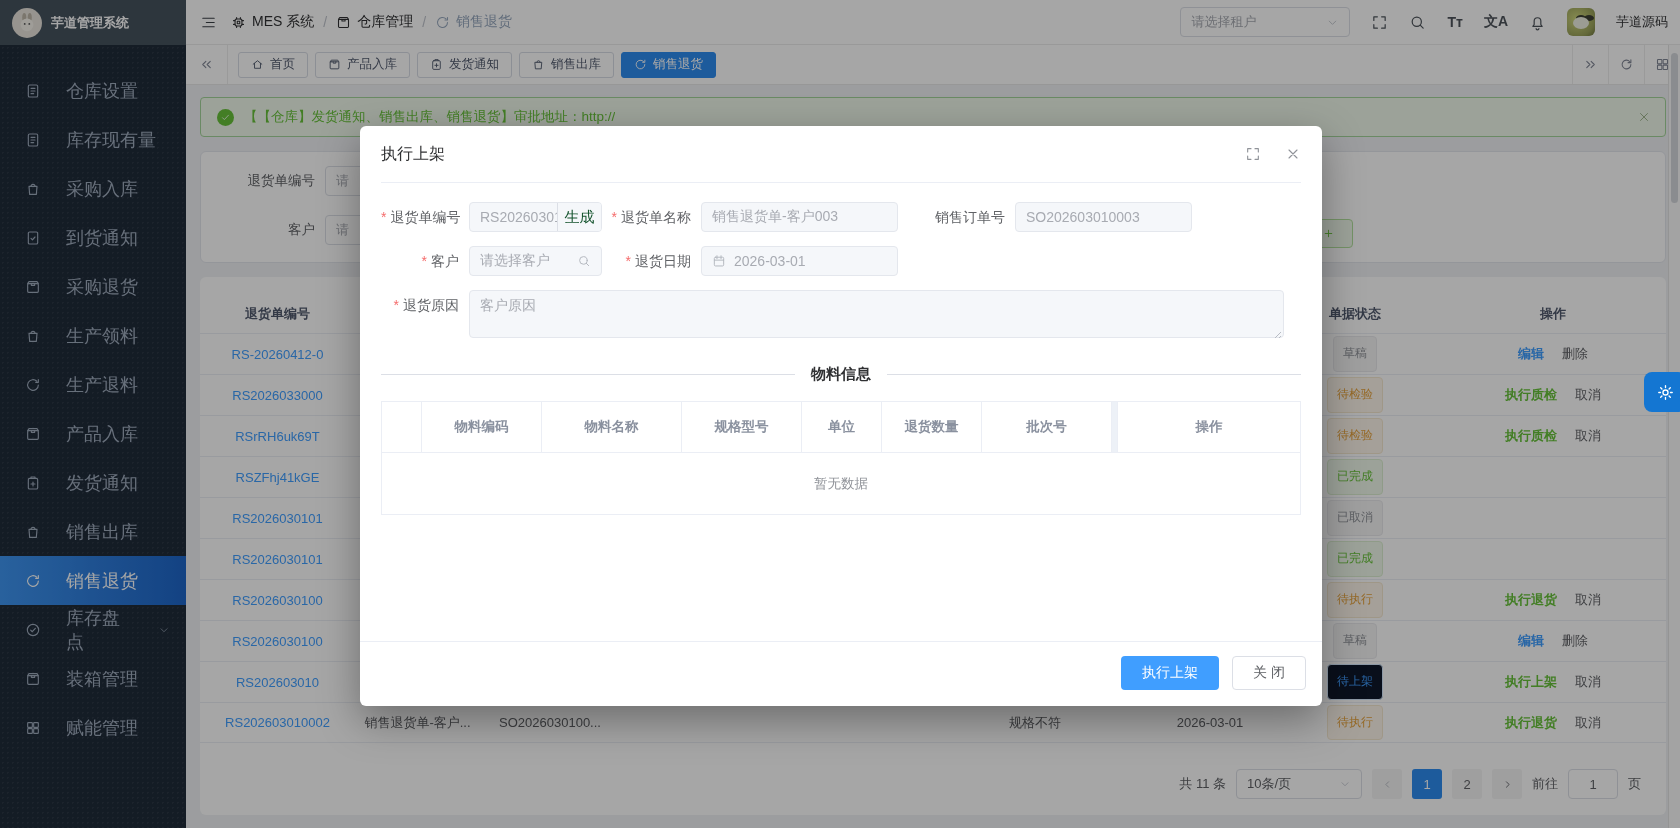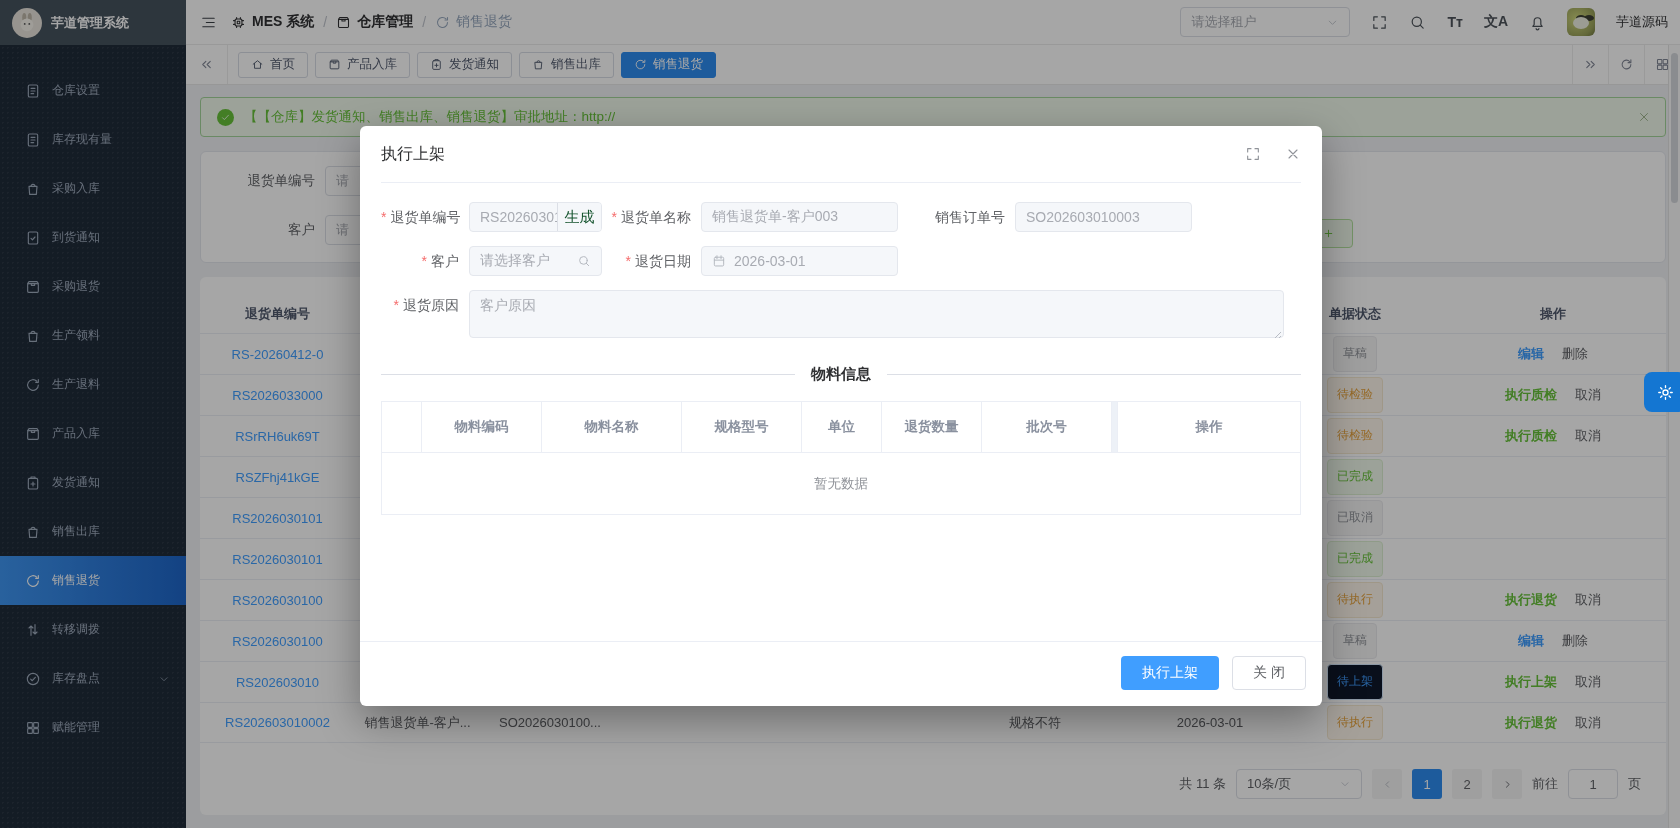--- a/index.html
+++ b/index.html
@@ -8,32 +8,32 @@
     font-family:"Liberation Sans","DejaVu Sans",sans-serif;color:#303133;font-size:14px;}
   svg{width:1em;height:1em;display:block;}
 
   
   .sidebar{position:absolute;left:0;top:0;width:186px;height:828px;background:#202b3a;z-index:10;
     background-image:radial-gradient(rgba(255,255,255,.05) 1px,transparent 1px);background-size:5px 5px;}
   .logo{height:45px;background:#46535f;display:flex;align-items:center;padding:0 12px;gap:9px;}
   .logo-avatar{width:30px;height:30px;border-radius:50%;background:#e8e4dc;display:flex;align-items:center;justify-content:center;color:#8a8378;font-size:18px;overflow:hidden;flex-shrink:0;}
   .logo-title{color:#fff;font-size:13px;font-weight:bold;white-space:nowrap;}
   .menu{padding-top:21px;}
-  .menu-item{height:49px;display:flex;align-items:center;padding:0 16px 0 25px;gap:11px;color:#9facbd;font-size:12px;cursor:pointer;}
+  .menu-item{height:49px;display:flex;align-items:center;padding:0 16px 0 25px;gap:25px;color:#9facbd;font-size:18px;cursor:pointer;}
   .menu-item .mi-icon{font-size:16px;color:#9facbd;}
   .menu-item.active{background:linear-gradient(90deg,#3f96f2,#1e66c9);color:#fff;}
   .menu-item.active .mi-icon{color:#fff;}
   .mi-arrow{margin-left:auto;font-size:12px;color:#8a97a8;}
 
   
   .topbar{position:absolute;left:186px;top:0;right:0;height:45px;background:#fff;display:flex;align-items:center;
     padding:0 12px 0 14px;gap:14px;border-bottom:1px solid #ececec;z-index:5;}
   .tb-burger{font-size:17px;color:#3a3f45;cursor:pointer;}
   .breadcrumb{display:flex;align-items:center;gap:9px;font-size:14px;}
-  .bc-item{display:flex;align-items:center;gap:6px;color:#303133;font-weight:700;}
+  .bc-item{display:flex;align-items:center;gap:6px;color:#303133;font-weight:400;}
   .bc-item .bc-icon{font-size:15px;}
   .bc-item.muted{color:#97a8be;font-weight:400;}
   .bc-sep{color:#c0c4cc;}
   .tb-right{margin-left:auto;display:flex;align-items:center;gap:21px;}
   .tenant-select{width:170px;height:30px;border:1px solid #dcdfe6;border-radius:4px;display:flex;align-items:center;
     justify-content:space-between;padding:0 10px;color:#a8abb2;font-size:13px;background:#fff;cursor:pointer;}
   .tenant-select .sel-arrow{color:#c0c4cc;font-size:13px;}
   .tb-icon{font-size:17px;color:#4e545b;cursor:pointer;}
   .tb-text-icon{font-size:14px;font-weight:600;letter-spacing:0;}
   .avatar{width:28px;height:28px;border-radius:6px;overflow:hidden;background:radial-gradient(circle at 35% 40%,#cfd67e,#9aa25a 70%,#6d7440);position:relative;flex-shrink:0;cursor:pointer;}
@@ -267,38 +267,39 @@
             <svg viewBox="0 0 24 24" fill="none" stroke="currentColor" stroke-width="1.7" stroke-linecap="round" stroke-linejoin="round">
               <path d="M20 12a8 8 0 1 1-2.34-5.66"></path>
               <path d="M20 4v4h-4"></path>
             </svg>
           </span>
           <span class="mi-label">销售退货</span>
         </div>
         <div class="menu-item">
           <span class="mi-icon">
             <svg viewBox="0 0 24 24" fill="none" stroke="currentColor" stroke-width="1.7" stroke-linecap="round" stroke-linejoin="round">
-              <path d="M9 20V6M9 6L6 9M9 6l3 3M15 4v14M15 18l3-3M15 18l-3-3"></path>
-            </svg>
-          </span>
-          <span class="mi-label">转移调拨</span>
-        </div>
-        <div class="menu-item">
-          <span class="mi-icon">
-            <svg viewBox="0 0 24 24" fill="none" stroke="currentColor" stroke-width="1.7" stroke-linecap="round" stroke-linejoin="round">
               <circle cx="12" cy="12" r="8.5"></circle>
               <path d="M8.5 12.2l2.4 2.4 4.6-5.2"></path>
             </svg>
           </span>
           <span class="mi-label">库存盘点</span>
           <span class="mi-arrow">
             <svg viewBox="0 0 24 24" fill="none" stroke="currentColor" stroke-width="1.7" stroke-linecap="round" stroke-linejoin="round">
               <path d="M6 9.5l6 6 6-6"></path>
             </svg>
           </span>
+        </div>
+        <div class="menu-item">
+          <span class="mi-icon">
+            <svg viewBox="0 0 24 24" fill="none" stroke="currentColor" stroke-width="1.7" stroke-linecap="round" stroke-linejoin="round">
+              <rect x="4" y="7" width="16" height="13" rx="1.5"></rect>
+              <path d="M4 7l2-3h12l2 3M9.5 7v2.5h5V7"></path>
+            </svg>
+          </span>
+          <span class="mi-label">装箱管理</span>
         </div>
         <div class="menu-item">
           <span class="mi-icon">
             <svg viewBox="0 0 24 24" fill="none" stroke="currentColor" stroke-width="1.7" stroke-linecap="round" stroke-linejoin="round">
               <rect x="4" y="4" width="7" height="7" rx="1"></rect>
               <rect x="13" y="4" width="7" height="7" rx="1"></rect>
               <rect x="4" y="13" width="7" height="7" rx="1"></rect>
               <rect x="13" y="13" width="7" height="7" rx="1"></rect>
             </svg>
           </span>

